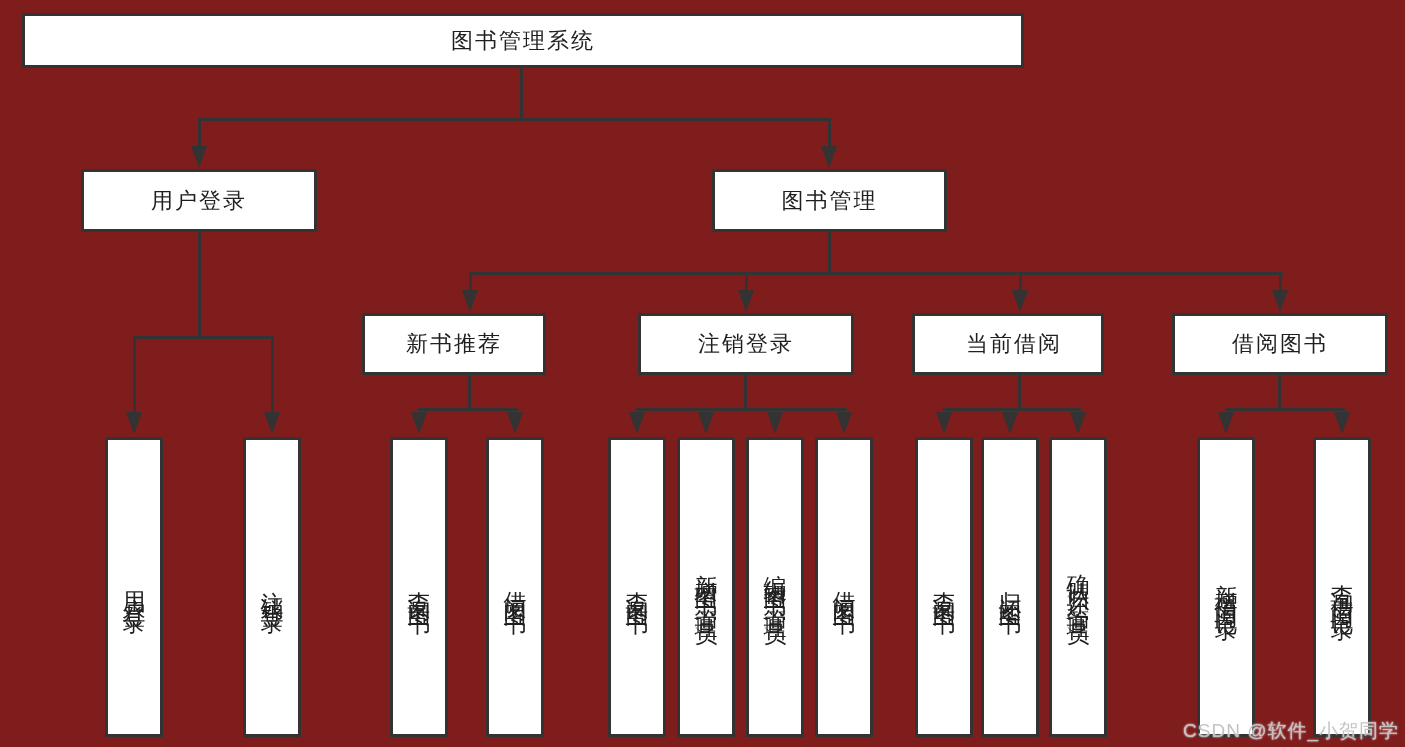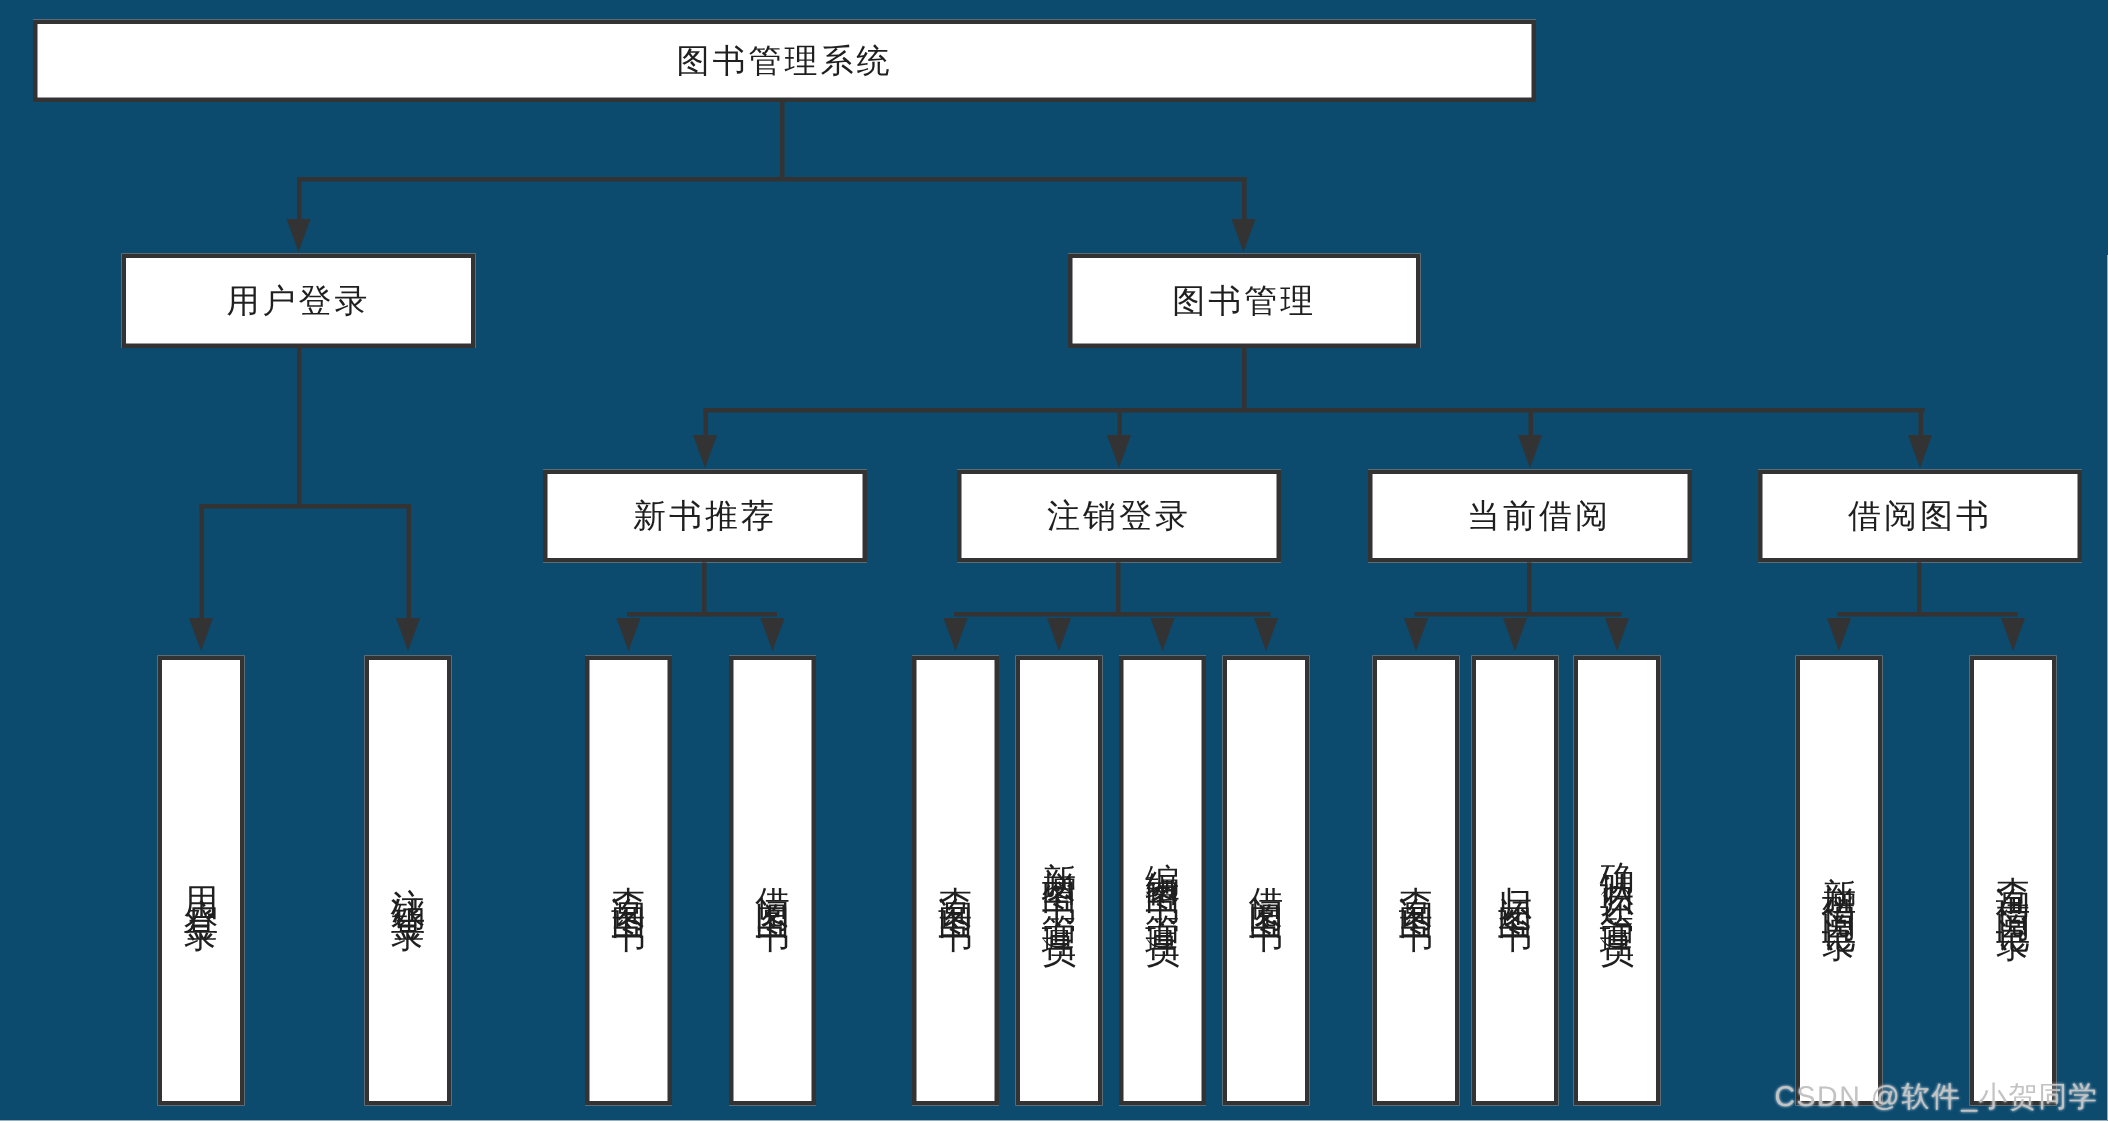--- a/index.html
+++ b/index.html
@@ -1,17 +1,17 @@
 <!DOCTYPE html>
 <html><head>
 <meta charset="utf-8">
 <style>
   html, body { margin:0; padding:0; background:#ffffff; }
   .canvas {
-    position:relative; width:1405px; height:747px; background:#0c4a6e;
+    position:relative; width:1405px; height:747px; background:#7f1d1d;
     font-family:"Liberation Sans","DejaVu Sans",sans-serif; overflow:hidden;
   }
   .box {
     position:absolute; border:3px solid #333333; background:#ffffff;
     box-sizing:border-box; display:flex; align-items:center; justify-content:center;
     font-size:22px; color:#1f1f1f; letter-spacing:2px; white-space:nowrap;
   }
   .vbox {
     position:absolute; border:3px solid #333333; background:#ffffff;
     box-sizing:border-box; display:flex; align-items:center; justify-content:center;
@@ -59,23 +59,23 @@
   <div class="hl" style="left:469px; top:272px; width:814px;"></div>
   <div class="vl" style="left:469px;  top:272px; height:20px;"></div>
   <div class="arr" style="left:462px;  top:290px;"></div>
   <div class="vl" style="left:745px;  top:272px; height:20px;"></div>
   <div class="arr" style="left:738px;  top:290px;"></div>
   <div class="vl" style="left:1019px; top:272px; height:20px;"></div>
   <div class="arr" style="left:1012px; top:290px;"></div>
   <div class="vl" style="left:1279px; top:272px; height:20px;"></div>
   <div class="arr" style="left:1272px; top:290px;"></div>
 
-  <div class="box" style="left:362px;  top:313px; width:216px; height:62px;">新书推荐</div>
+  <div class="box" style="left:362px;  top:313px; width:184px; height:62px;">新书推荐</div>
   <div class="box" style="left:638px;  top:313px; width:216px; height:62px;">注销登录</div>
-  <div class="box" style="left:912px;  top:313px; width:216px; height:62px;padding-left:12px;">当前借阅</div>
+  <div class="box" style="left:912px;  top:313px; width:192px; height:62px;padding-left:12px;">当前借阅</div>
   <div class="box" style="left:1172px; top:313px; width:216px; height:62px;">借阅图书</div>
 
   <div class="vl" style="left:468px; top:375px; height:36px;"></div>
   <div class="hl" style="left:418px; top:408px; width:100px;"></div>
   <div class="arr" style="left:411px; top:412px;"></div>
   <div class="arr" style="left:507px; top:412px;"></div>
 
   <div class="vl" style="left:744px; top:375px; height:36px;"></div>
   <div class="hl" style="left:636px; top:408px; width:211px;"></div>
   <div class="arr" style="left:629px; top:412px;"></div>

